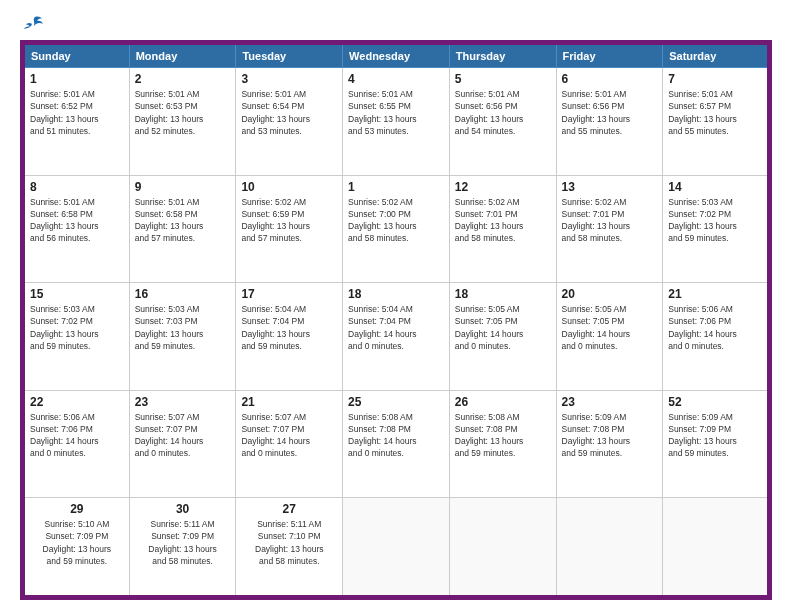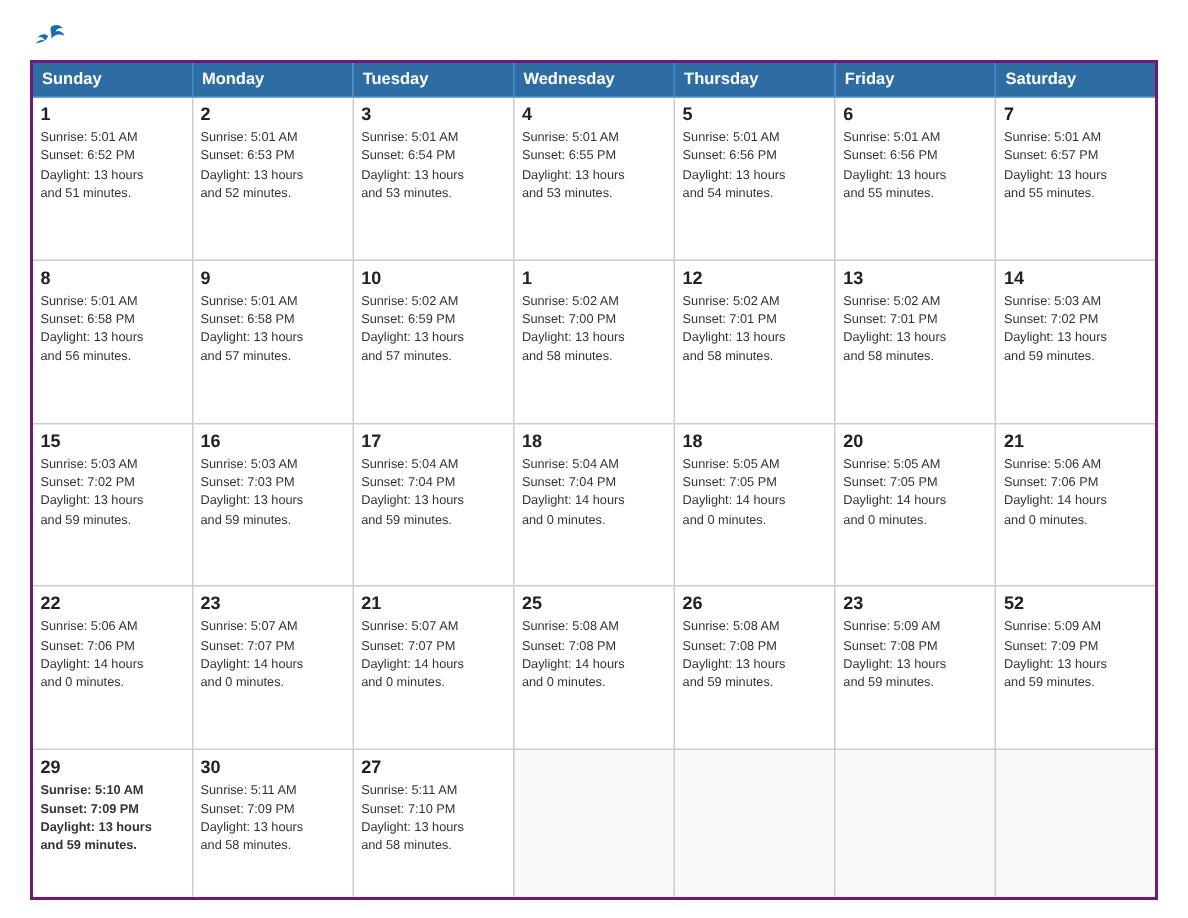--- a/index.html
+++ b/index.html
@@ -37,21 +37,21 @@
       color: #222;
       line-height: 1.1;
     }
     .location {
       font-size: 14px;
       color: #555;
       margin-top: 2px;
     }
     .calendar {
       flex: 1;
-      border: 2px solid #701a75;
+      border: 5px solid #701a75;
       border-collapse: collapse;
       width: 100%;
       font-size: 9.5px;
       table-layout: fixed;
     }
     .calendar th {
       background: #2e6da4;
       color: #fff;
       text-align: left;
       padding: 5px 6px;
@@ -60,20 +60,21 @@
       border: 1px solid #4a8ac4;
     }
     .calendar td {
       border: 1px solid #ccc;
       vertical-align: top;
       padding: 4px 5px;
       height: 82px;
     }
     .calendar tr:last-child td {
       height: 72px;
+      text-align: center;
     }
     .day-num {
       font-size: 12px;
       font-weight: bold;
       color: #222;
       display: block;
       margin-bottom: 2px;
     }
     .day-detail {
       font-size: 8.5px;
@@ -318,21 +319,21 @@
             <span class="day-num">52</span>
             <div class="day-detail" style="white-space: pre-line;">Sunrise: 5:09 AM
 Sunset: 7:09 PM
 Daylight: 13 hours
 and 59 minutes.</div>
           </td>
         </tr>
         <tr>
           <td>
             <span class="day-num">29</span>
-            <div class="day-detail" style="white-space: pre-line; font-weight: bold;">Sunrise: 5:10 AM
+            <div class="day-detail" style="white-space: pre-line;">Sunrise: 5:10 AM
 Sunset: 7:09 PM
 Daylight: 13 hours
 and 59 minutes.</div>
           </td>
           <td>
             <span class="day-num">30</span>
             <div class="day-detail" style="white-space: pre-line;">Sunrise: 5:11 AM
 Sunset: 7:09 PM
 Daylight: 13 hours
 and 58 minutes.</div>

